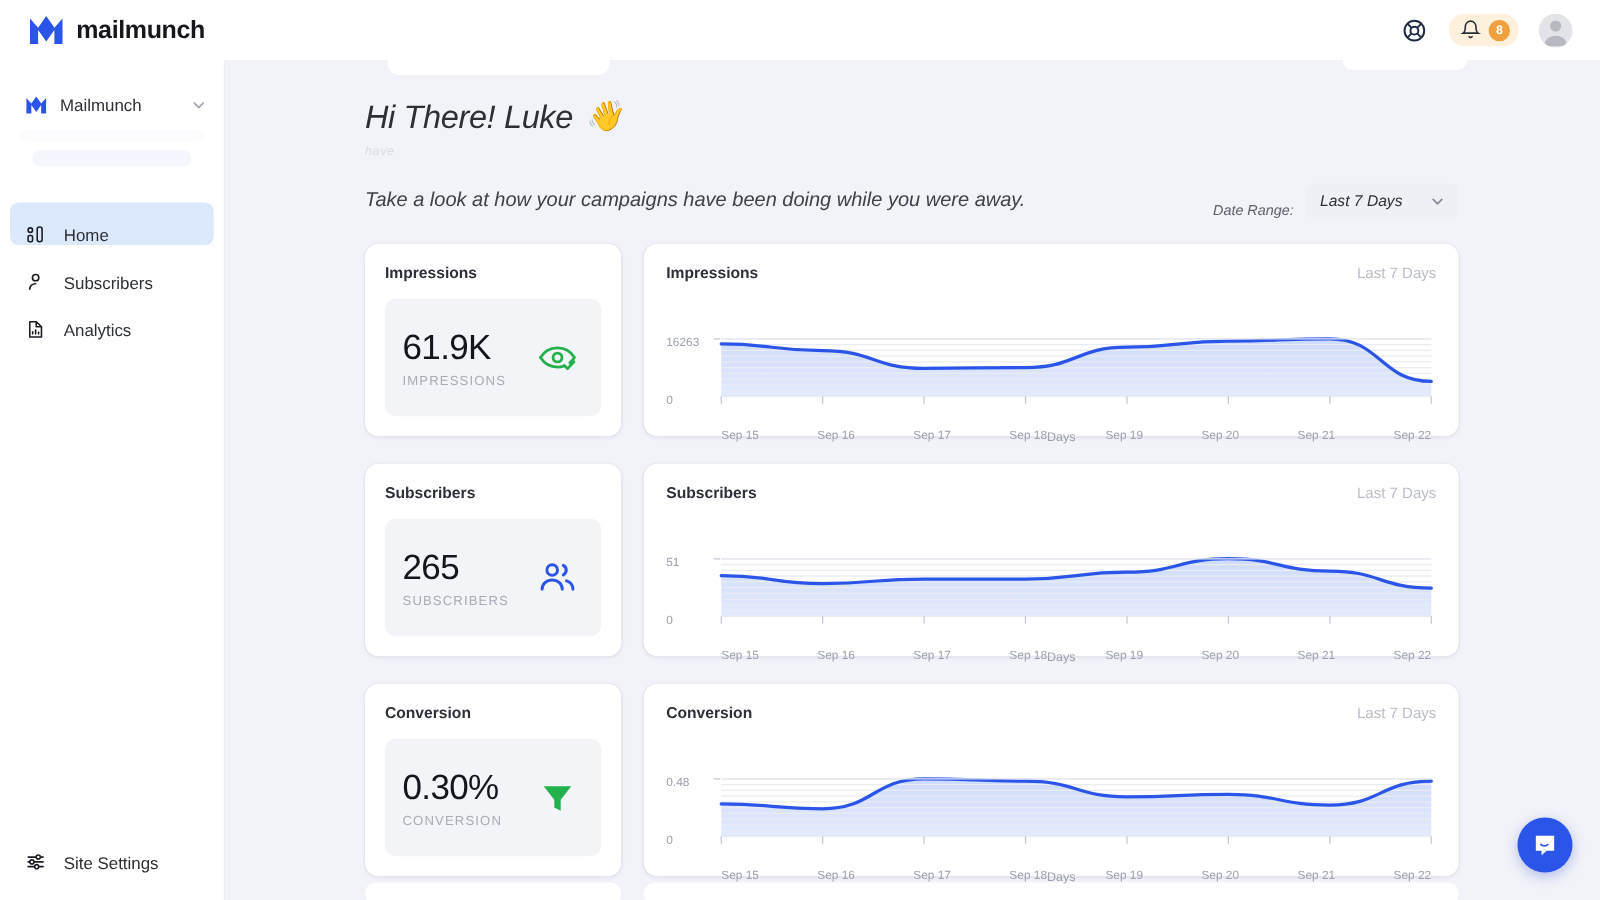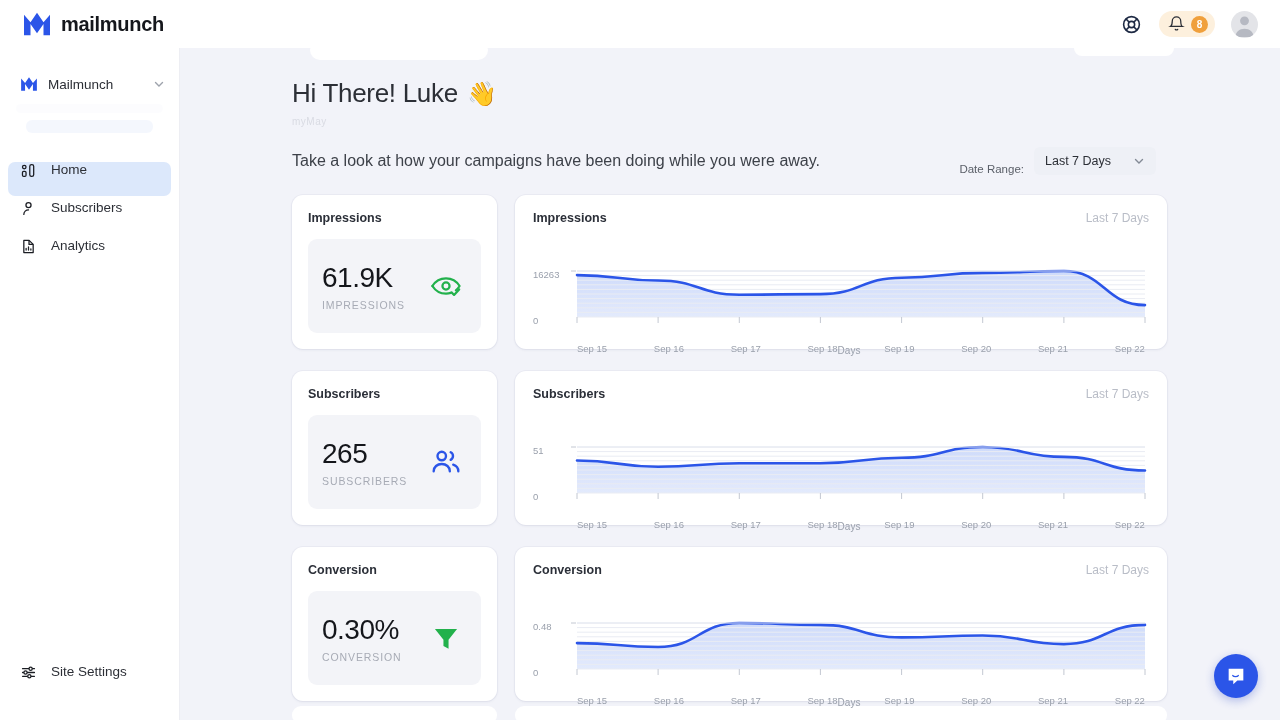--- a/index.html
+++ b/index.html
@@ -53,41 +53,41 @@
   .ws-logo { width: 18px; height: 16px; flex: none; }
   .ws-name { font-size: 13.5px; color: #2c2f36; flex: 1; }
   .chev { width: 12px; height: 12px; flex: none; opacity: .65; }
 
   .ghost-block { height: 46px; margin: 12px 16px 0 16px; opacity: .5; }
   .ghost-bar { height: 9px; border-radius: 5px; background: #fafbfe; margin-bottom: 7px; }
   .ghost-pill { height: 13px; border-radius: 6px; background: #eaf0fc; margin: 6px 10px 0 10px; }
 
   .nav { margin-top: 12px; padding: 0 8px; }
   .nav-item {
-    display: flex; align-items: flex-start; gap: 14px;
+    display: flex; align-items: flex-end; gap: 14px;
     height: 34px; padding: 0 12px; border-radius: 7px;
     font-size: 13.5px; color: #2c2f36; cursor: pointer; margin-bottom: 4px;
   }
   .nav-item.active { background: #dce8fb; }
   .nav-ico { width: 17px; height: 17px; flex: none; display: block; }
   .nav-label { flex: 1; }
 
   .sidebar-bottom { margin-top: auto; padding: 0 8px 18px 8px; }
 
   
   .bg-ghost {
     position: absolute; background: #ffffff; border-radius: 10px; z-index: 1;
   }
 
   
   .main {
     position: absolute; left: 180px; top: 48px; width: 1100px; height: 672px;
     overflow: hidden; z-index: 10;
   }
-  .greet { padding: 30px 12px 0 112px; }
+  .greet { padding: 30px 1px 0 112px; font-style: italic; }
   .greet h1 {
     font-size: 26px; font-weight: 400; color: #2c2f36; letter-spacing: -0.3px;
     display: flex; align-items: center; gap: 10px;
   }
   .wave { font-size: 24px; }
   .greet-sub {
     font-size: 10px; color: #d9dbe3; margin-top: 7px; letter-spacing: .5px;
     filter: blur(0.6px);
   }
   .greet-row {
@@ -262,21 +262,21 @@
     </div>
   </div>
 
   <div class="main">
 
     <div class="greet">
       <h1>
         <span>Hi There! Luke</span>
         <span class="wave">👋</span>
       </h1>
-      <div class="greet-sub">myMay</div>
+      <div class="greet-sub">have</div>
 
       <div class="greet-row">
         <div class="greet-desc">Take a look at how your campaigns have been doing while you were away.</div>
         <div class="date-wrap">
           <span class="date-label">Date Range:</span>
           <div class="date-select">
             <span>Last 7 Days</span>
             <svg class="chev" viewBox="0 0 12 12" fill="none" stroke="#4b5563" stroke-width="1.4" stroke-linecap="round">
               <path d="M2.5 4.5 L6 8 L9.5 4.5"></path>
             </svg>

